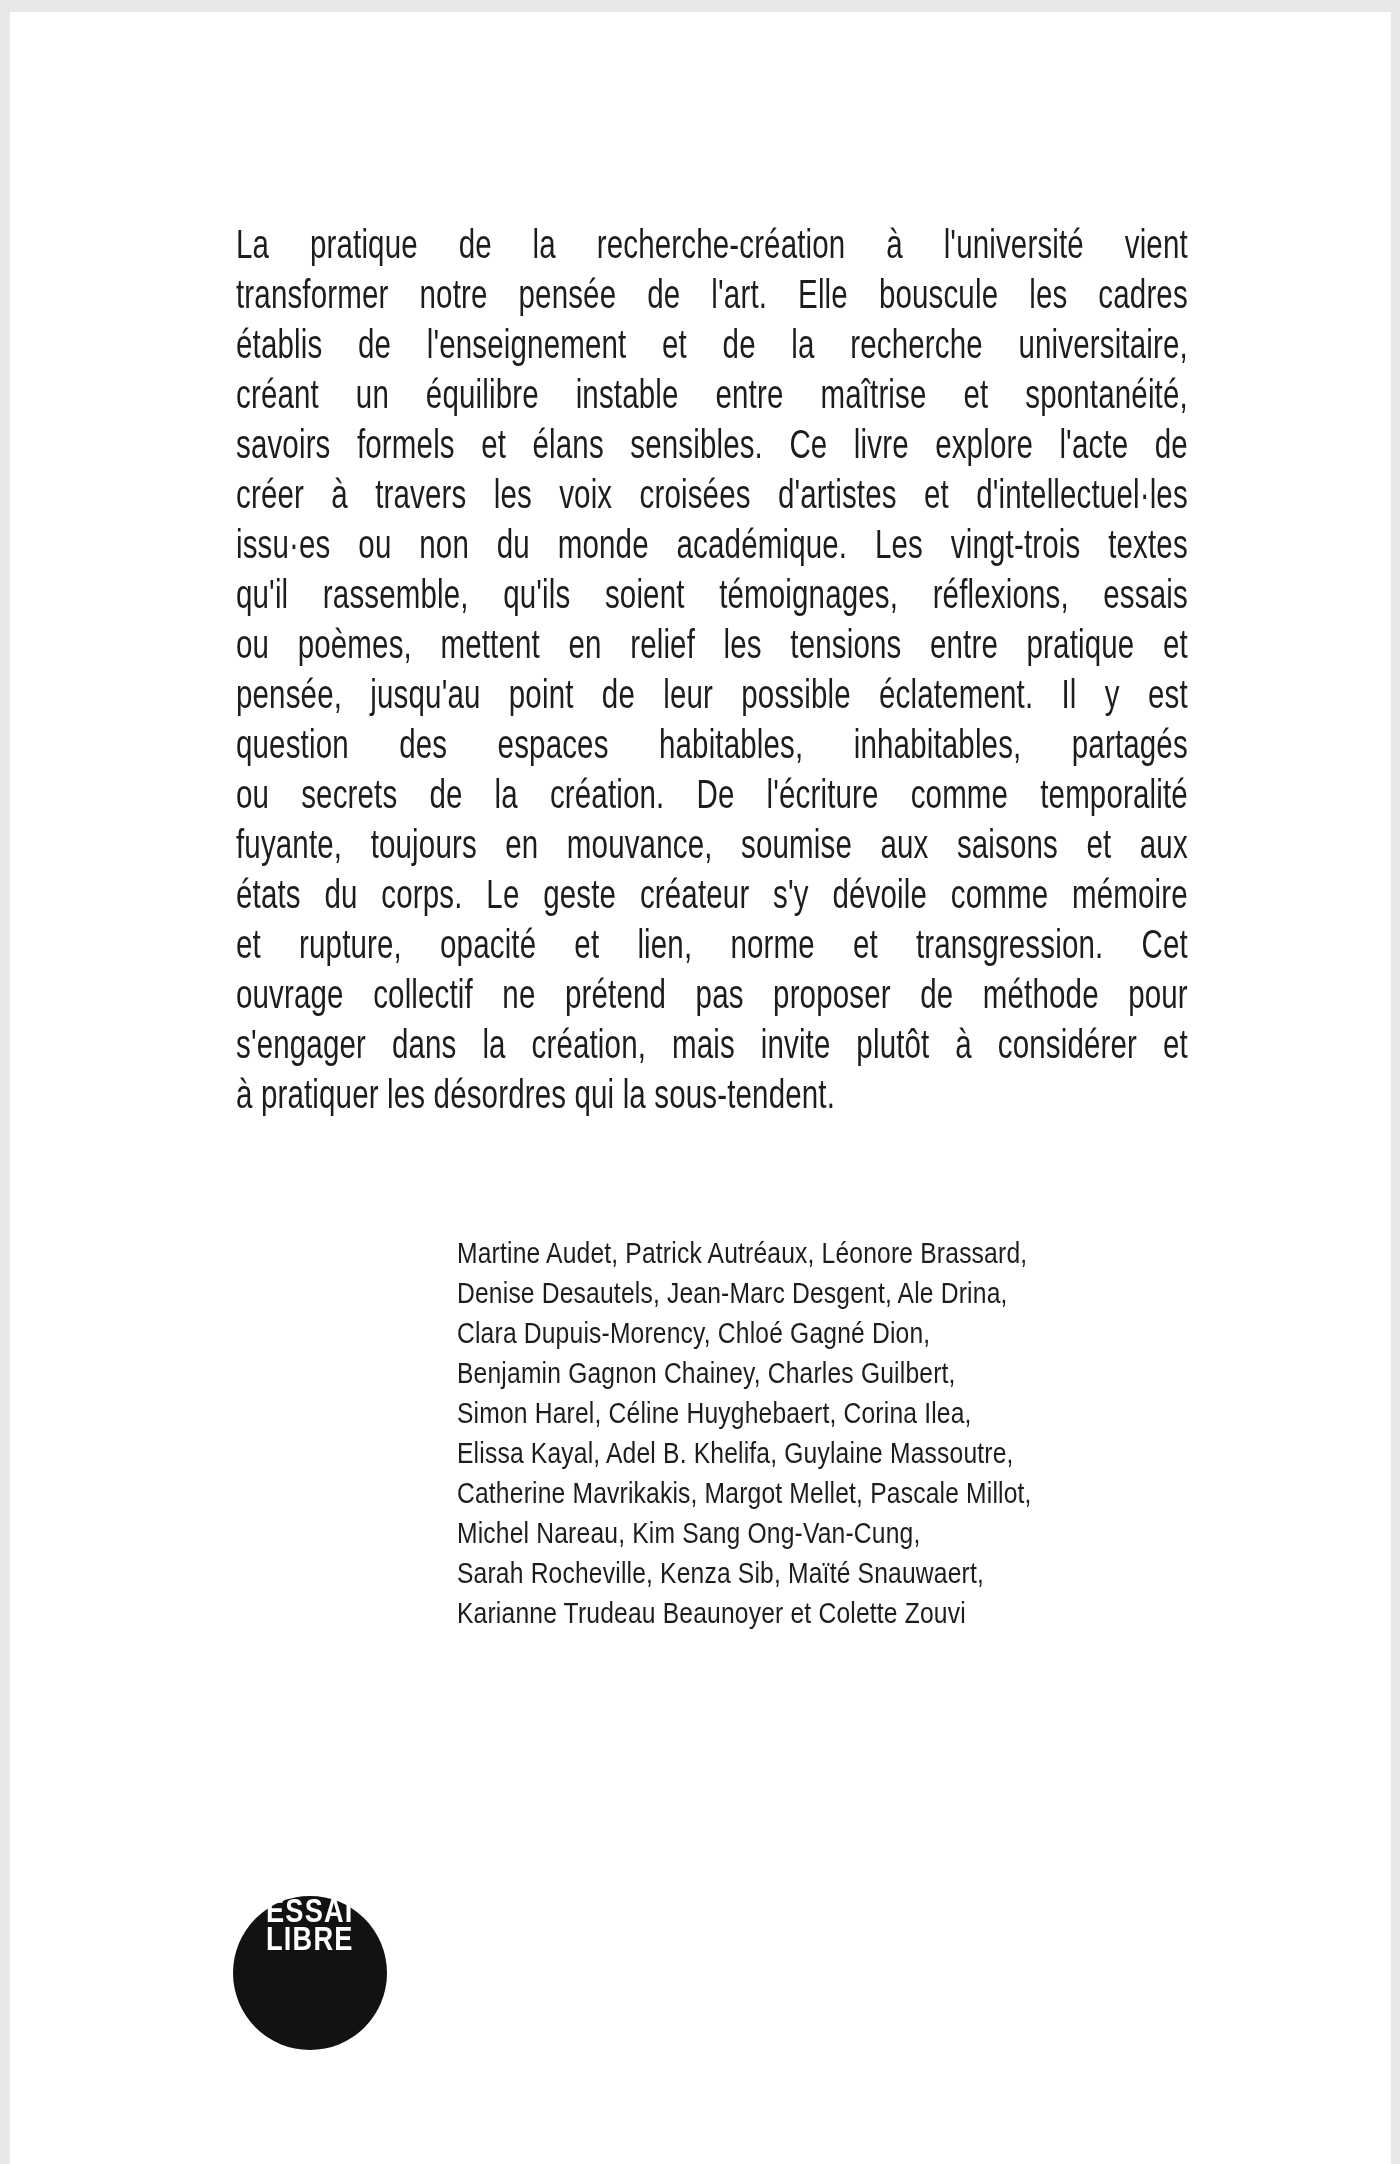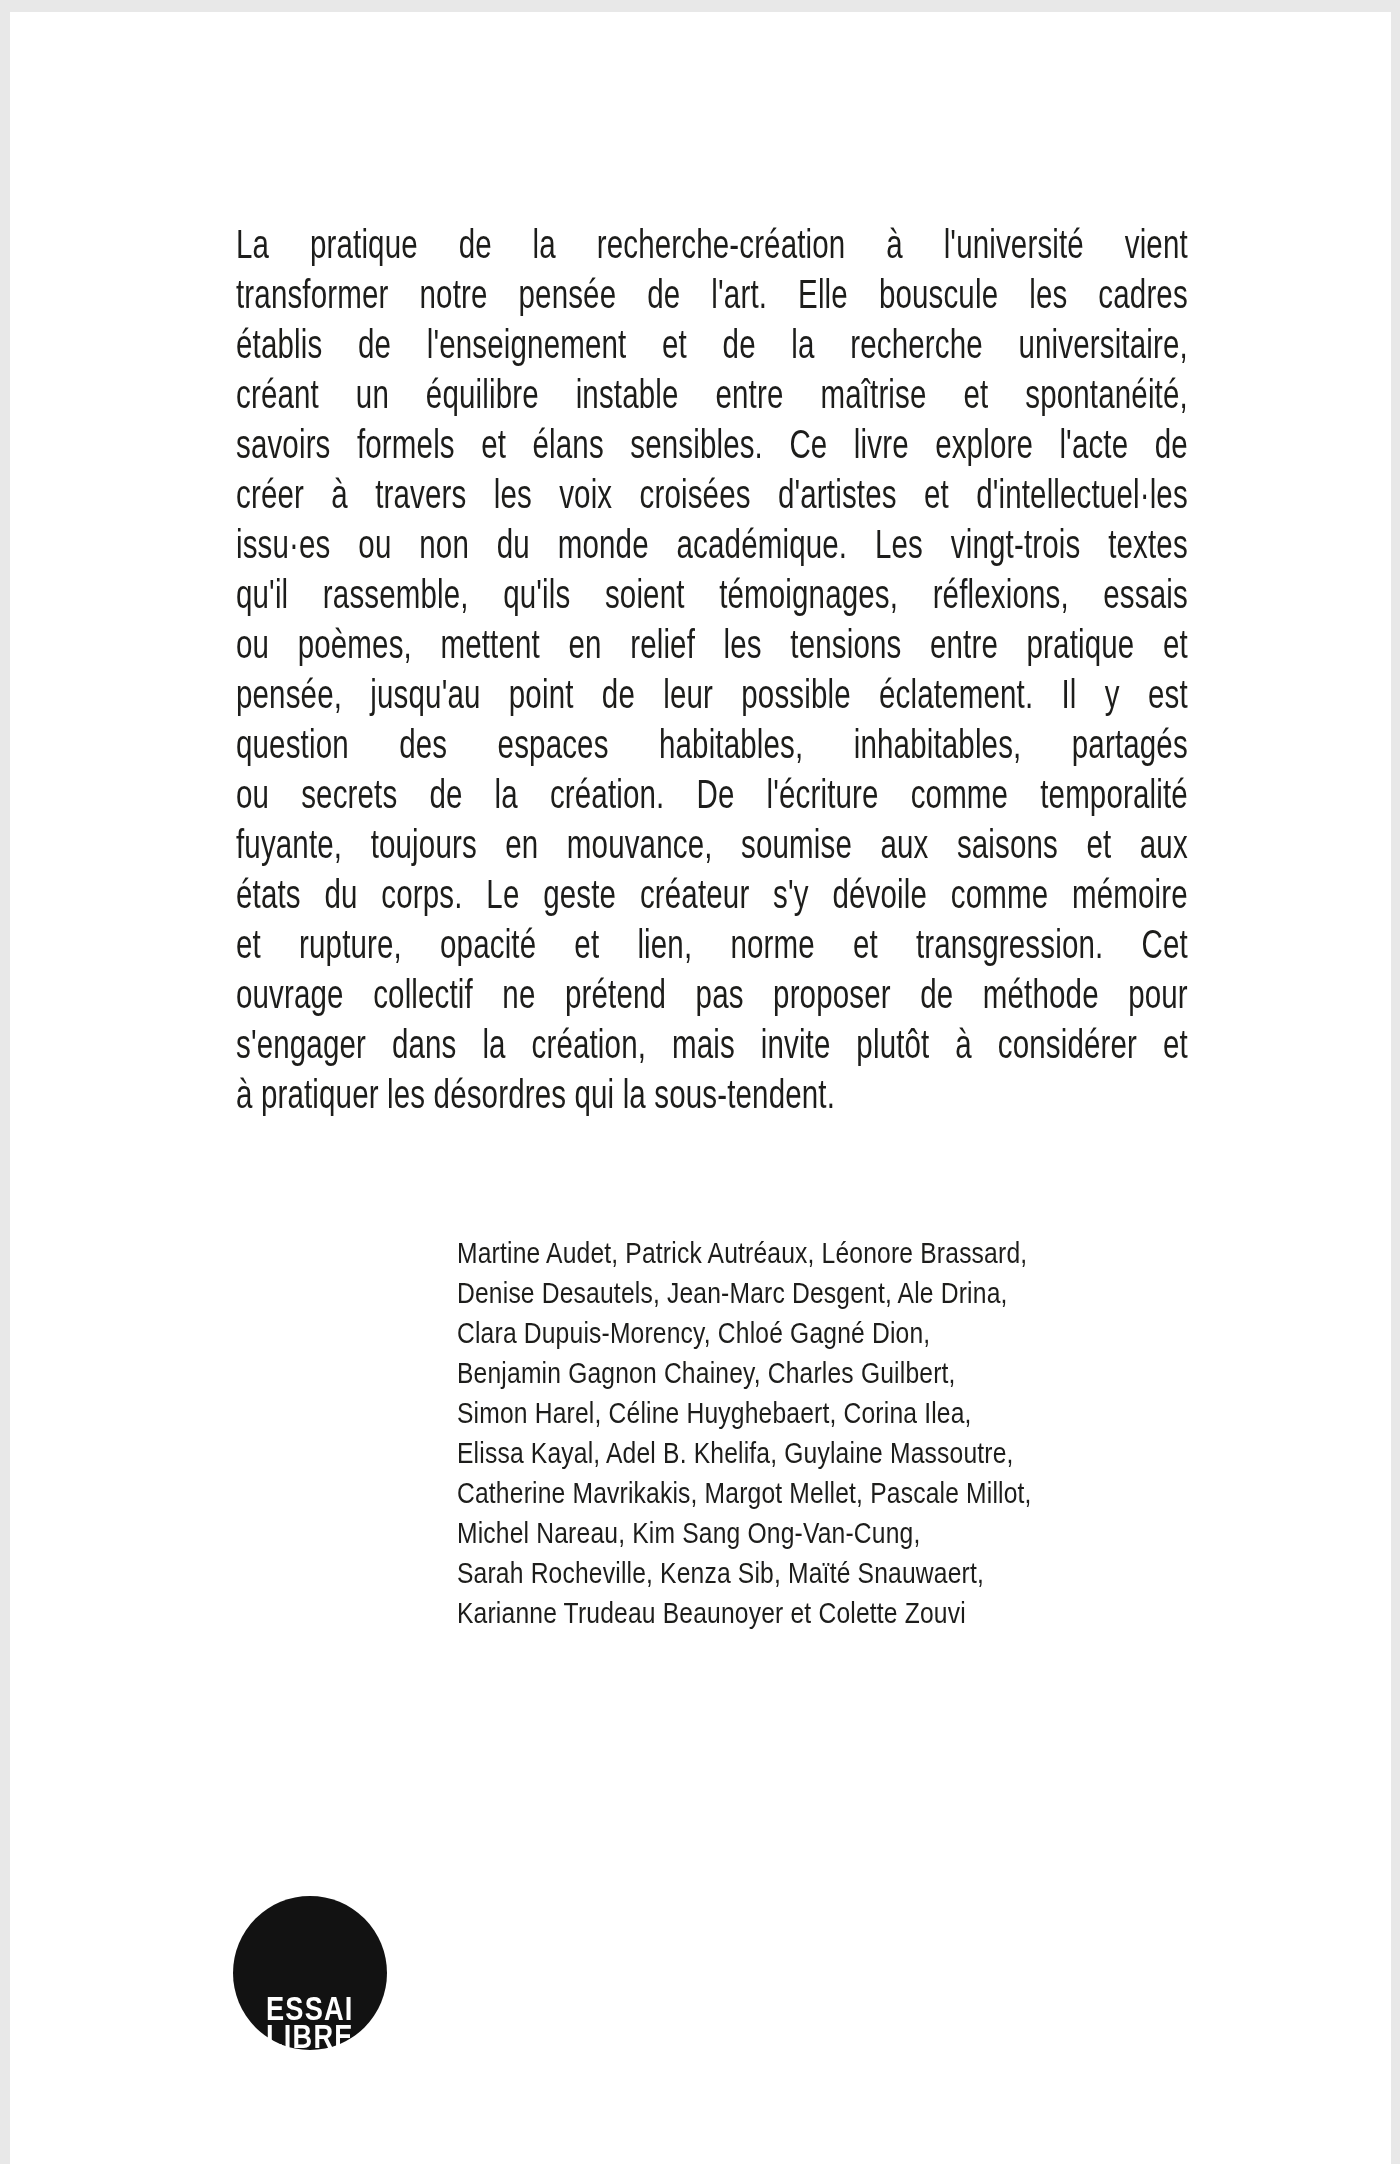--- a/index.html
+++ b/index.html
@@ -59,21 +59,21 @@
   
   .logo-circle {
     position: absolute;
     left: 223px;
     top: 1884px;
     width: 154px;
     height: 154px;
     border-radius: 50%;
     background: #121212;
     display: flex;
-    align-items: flex-end;
+    align-items: flex-start;
     justify-content: center;
   }
   .logo-text {
     transform: scaleX(0.8);
     transform-origin: 50% 50%;
     text-align: center;
   }
   .logo-text .l-line {
     font-size: 34px;
     font-weight: bold;

